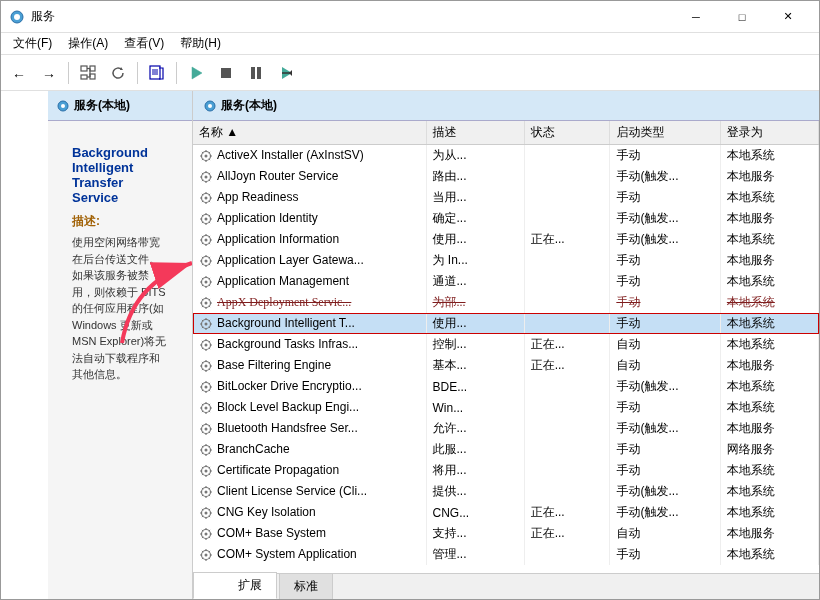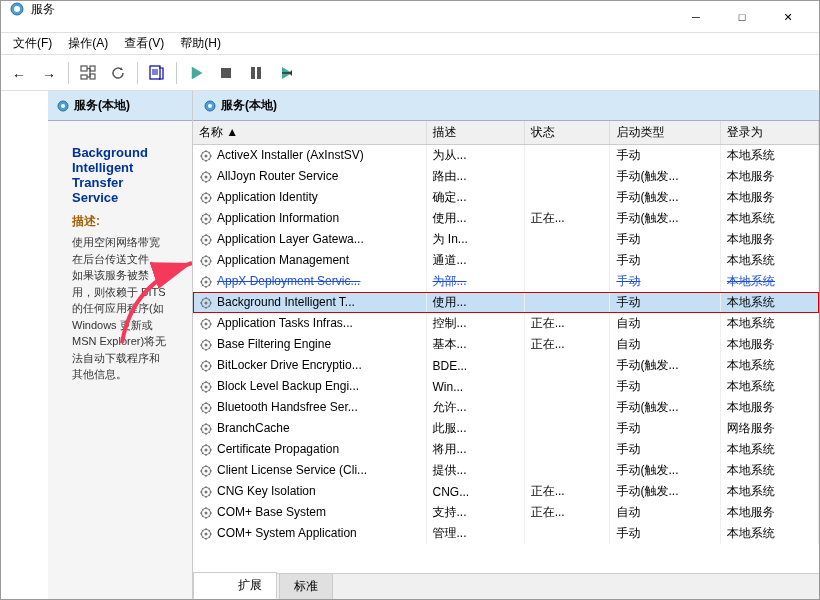--- a/index.html
+++ b/index.html
@@ -19,21 +19,21 @@
       background: #fff;
       border: 1px solid #999;
       display: flex;
       flex-direction: column;
     }
 
     .title-bar {
       background: #fff;
       height: 32px;
       display: flex;
-      align-items: flex-start;
+      align-items: center;
       padding: 0 8px;
       border-bottom: 1px solid #e0e0e0;
       user-select: none;
     }
 
     .title-bar-icon {
       width: 16px;
       height: 16px;
       margin-right: 6px;
     }
@@ -236,21 +236,22 @@
     }
 
     .row-selected {
       background: #c5dff5 !important;
       outline: 1px solid #c00;
       outline-offset: -1px;
     }
 
     .row-strikethrough td {
       text-decoration: line-through;
-      color: #1d4ed8;
+      color: #7f1d1d;
+      font-family: Liberation Serif, serif;
     }
 
     
     .services-table::-webkit-scrollbar { width: 16px; }
     .services-table::-webkit-scrollbar-track { background: #f0f0f0; }
     .services-table::-webkit-scrollbar-thumb { background: #c0c0c0; border: 1px solid #aaa; }
 
     
     .bottom-tabs {
       height: 26px;
@@ -466,20 +467,38 @@
     <circle cx="7" cy="7" r="4.5" fill="none" stroke="#777" stroke-width="1.2"></circle>
     <circle cx="7" cy="7" r="1.5" fill="#777"></circle>
     <line x1="7" y1="1" x2="7" y2="3" stroke="#777" stroke-width="1.2"></line>
     <line x1="7" y1="11" x2="7" y2="13" stroke="#777" stroke-width="1.2"></line>
     <line x1="1" y1="7" x2="3" y2="7" stroke="#777" stroke-width="1.2"></line>
     <line x1="11" y1="7" x2="13" y2="7" stroke="#777" stroke-width="1.2"></line>
     <line x1="2.9" y1="2.9" x2="4.3" y2="4.3" stroke="#777" stroke-width="1"></line>
     <line x1="9.7" y1="9.7" x2="11.1" y2="11.1" stroke="#777" stroke-width="1"></line>
     <line x1="11.1" y1="2.9" x2="9.7" y2="4.3" stroke="#777" stroke-width="1"></line>
     <line x1="2.9" y1="11.1" x2="4.3" y2="9.7" stroke="#777" stroke-width="1"></line>
+  </svg><span>App Readiness</span></td>
+    <td>当用...</td>
+    <td style=""></td>
+    <td>手动</td>
+    <td>本地系统</td>
+  </tr>
+              <tr>
+    <td style="max-width:190px"><svg width="14" height="14" viewBox="0 0 14 14" style="vertical-align:middle;margin-right:4px">
+    <circle cx="7" cy="7" r="4.5" fill="none" stroke="#777" stroke-width="1.2"></circle>
+    <circle cx="7" cy="7" r="1.5" fill="#777"></circle>
+    <line x1="7" y1="1" x2="7" y2="3" stroke="#777" stroke-width="1.2"></line>
+    <line x1="7" y1="11" x2="7" y2="13" stroke="#777" stroke-width="1.2"></line>
+    <line x1="1" y1="7" x2="3" y2="7" stroke="#777" stroke-width="1.2"></line>
+    <line x1="11" y1="7" x2="13" y2="7" stroke="#777" stroke-width="1.2"></line>
+    <line x1="2.9" y1="2.9" x2="4.3" y2="4.3" stroke="#777" stroke-width="1"></line>
+    <line x1="9.7" y1="9.7" x2="11.1" y2="11.1" stroke="#777" stroke-width="1"></line>
+    <line x1="11.1" y1="2.9" x2="9.7" y2="4.3" stroke="#777" stroke-width="1"></line>
+    <line x1="2.9" y1="11.1" x2="4.3" y2="9.7" stroke="#777" stroke-width="1"></line>
   </svg><span>Application Identity</span></td>
     <td>确定...</td>
     <td style=""></td>
     <td>手动(触发...</td>
     <td>本地服务</td>
   </tr>
               <tr>
     <td style="max-width:190px"><svg width="14" height="14" viewBox="0 0 14 14" style="vertical-align:middle;margin-right:4px">
     <circle cx="7" cy="7" r="4.5" fill="none" stroke="#777" stroke-width="1.2"></circle>
     <circle cx="7" cy="7" r="1.5" fill="#777"></circle>
@@ -574,21 +593,21 @@
     <circle cx="7" cy="7" r="4.5" fill="none" stroke="#777" stroke-width="1.2"></circle>
     <circle cx="7" cy="7" r="1.5" fill="#777"></circle>
     <line x1="7" y1="1" x2="7" y2="3" stroke="#777" stroke-width="1.2"></line>
     <line x1="7" y1="11" x2="7" y2="13" stroke="#777" stroke-width="1.2"></line>
     <line x1="1" y1="7" x2="3" y2="7" stroke="#777" stroke-width="1.2"></line>
     <line x1="11" y1="7" x2="13" y2="7" stroke="#777" stroke-width="1.2"></line>
     <line x1="2.9" y1="2.9" x2="4.3" y2="4.3" stroke="#777" stroke-width="1"></line>
     <line x1="9.7" y1="9.7" x2="11.1" y2="11.1" stroke="#777" stroke-width="1"></line>
     <line x1="11.1" y1="2.9" x2="9.7" y2="4.3" stroke="#777" stroke-width="1"></line>
     <line x1="2.9" y1="11.1" x2="4.3" y2="9.7" stroke="#777" stroke-width="1"></line>
-  </svg><span>Application Tasks Infras...</span></td>
+  </svg><span>Background Tasks Infras...</span></td>
     <td>控制...</td>
     <td style="">正在...</td>
     <td>自动</td>
     <td>本地系统</td>
   </tr>
               <tr>
     <td style="max-width:190px"><svg width="14" height="14" viewBox="0 0 14 14" style="vertical-align:middle;margin-right:4px">
     <circle cx="7" cy="7" r="4.5" fill="none" stroke="#777" stroke-width="1.2"></circle>
     <circle cx="7" cy="7" r="1.5" fill="#777"></circle>
     <line x1="7" y1="1" x2="7" y2="3" stroke="#777" stroke-width="1.2"></line>

